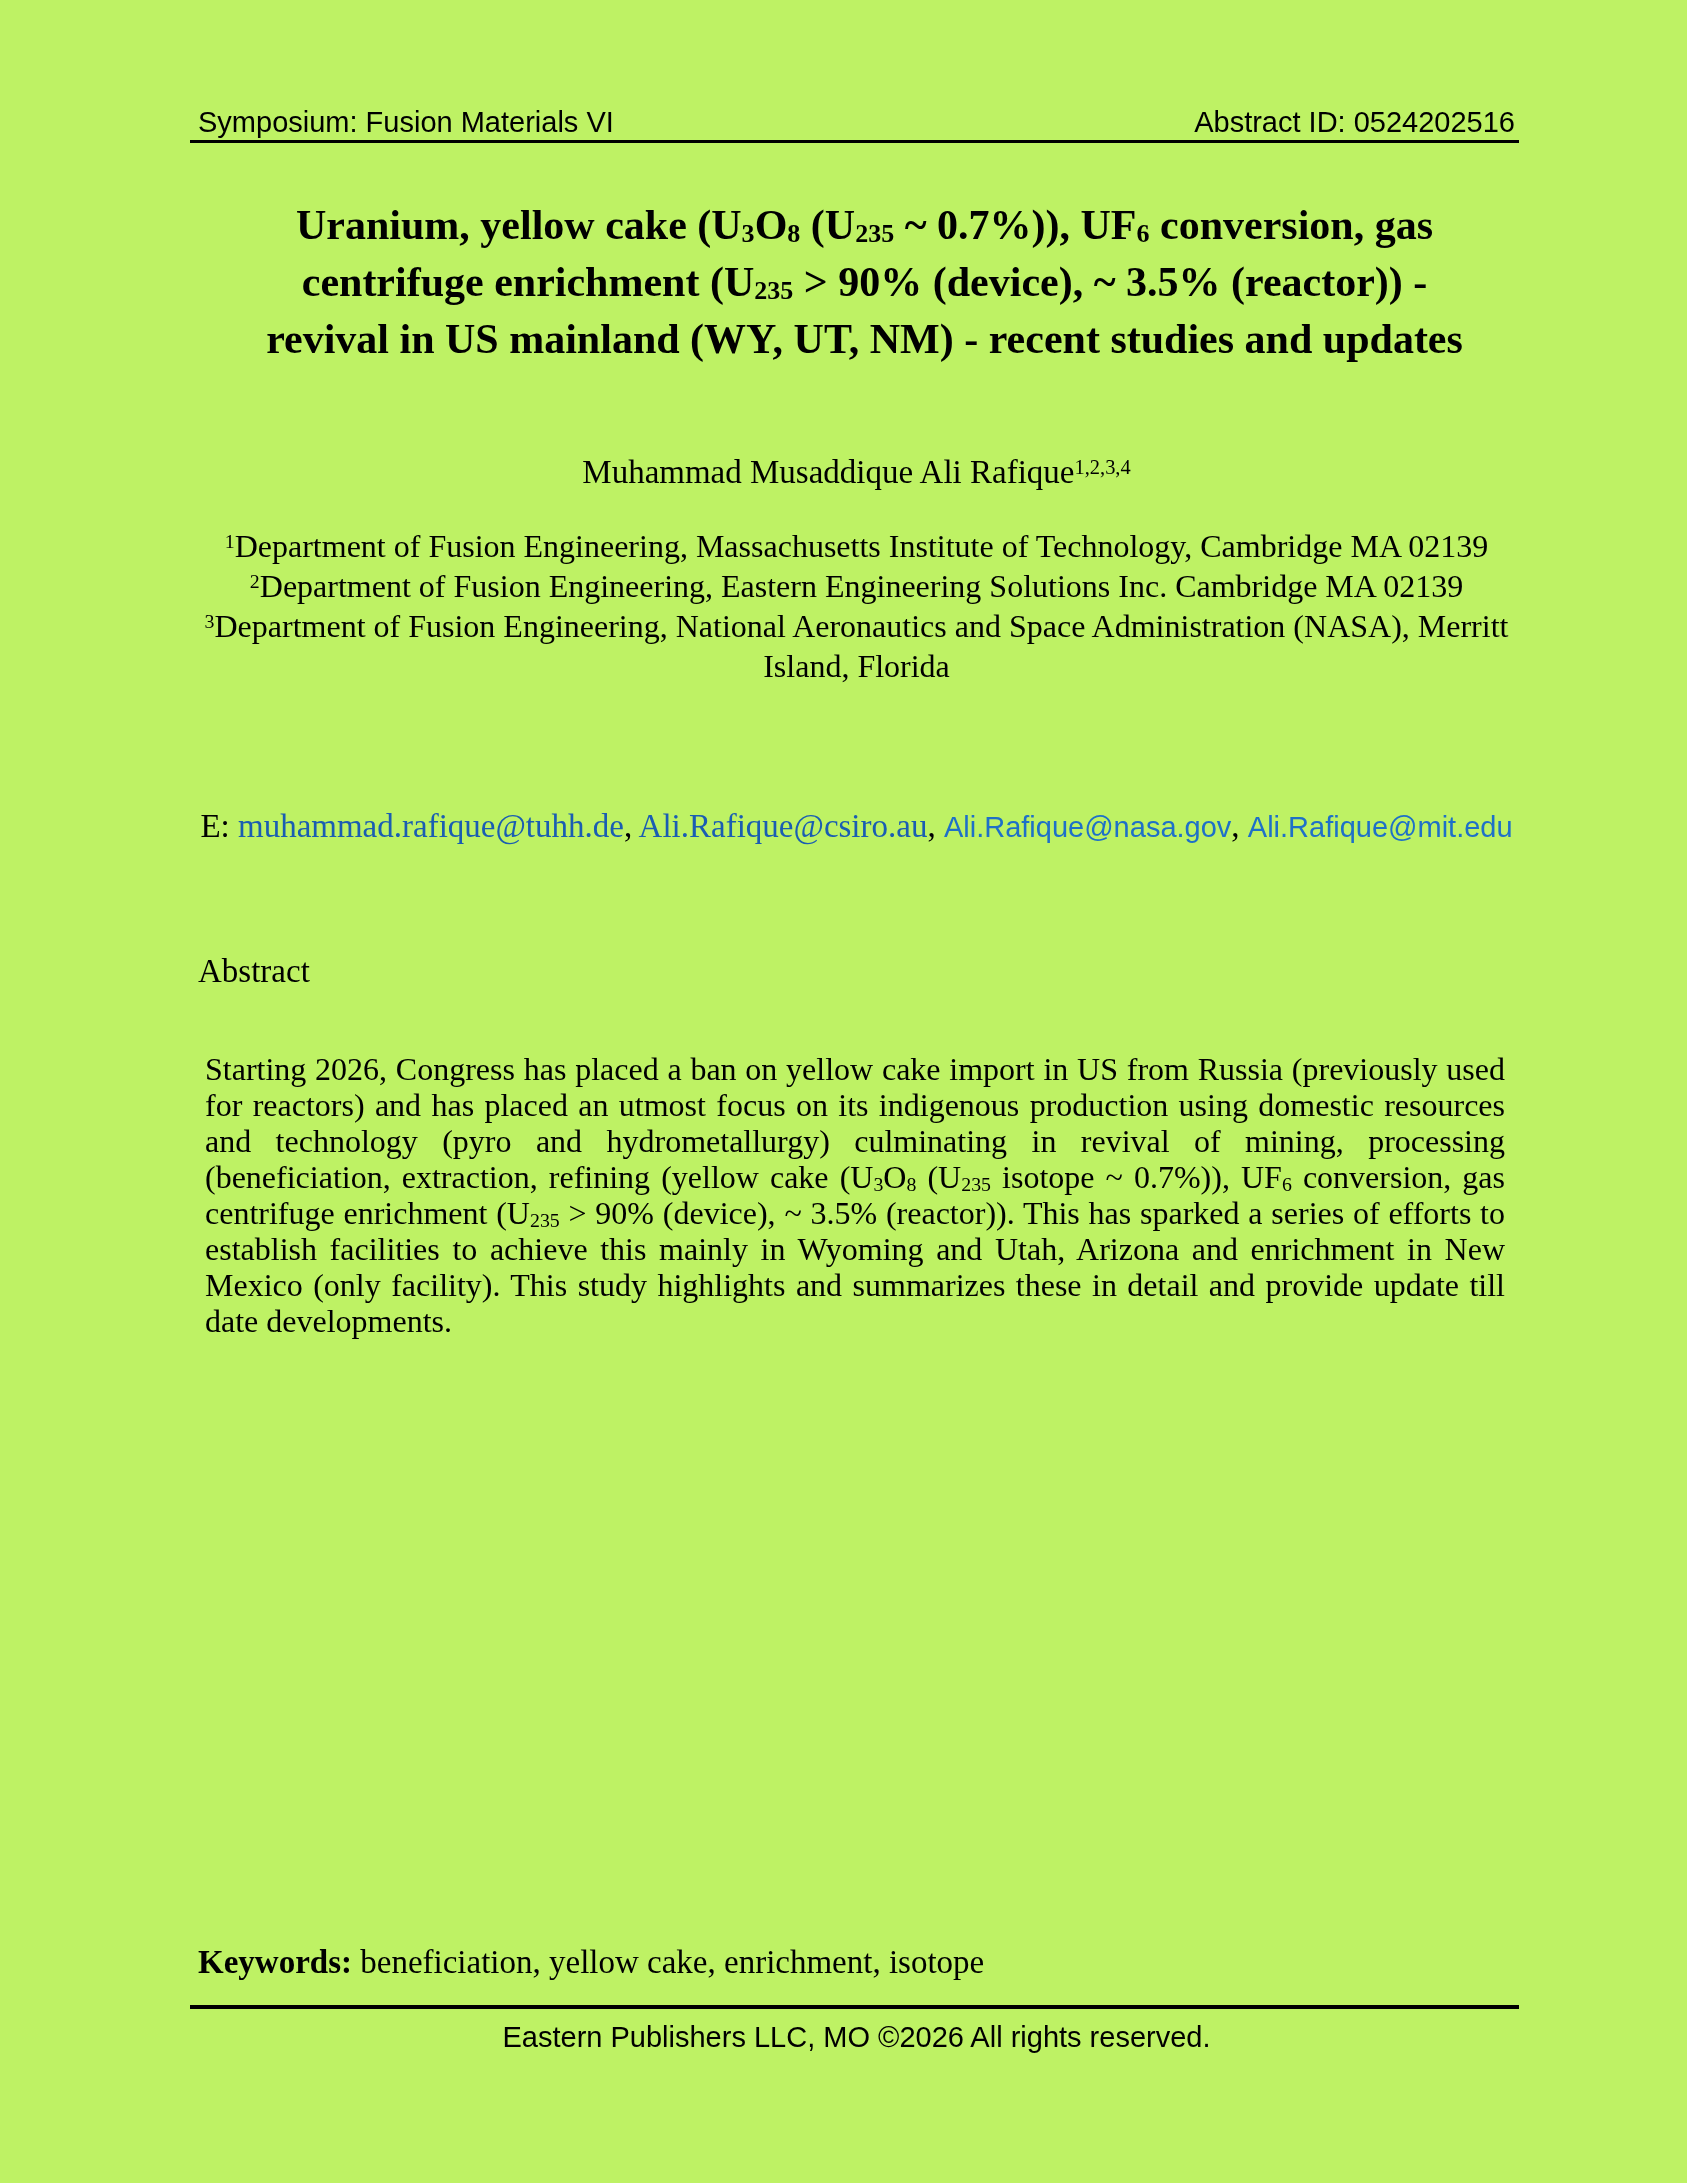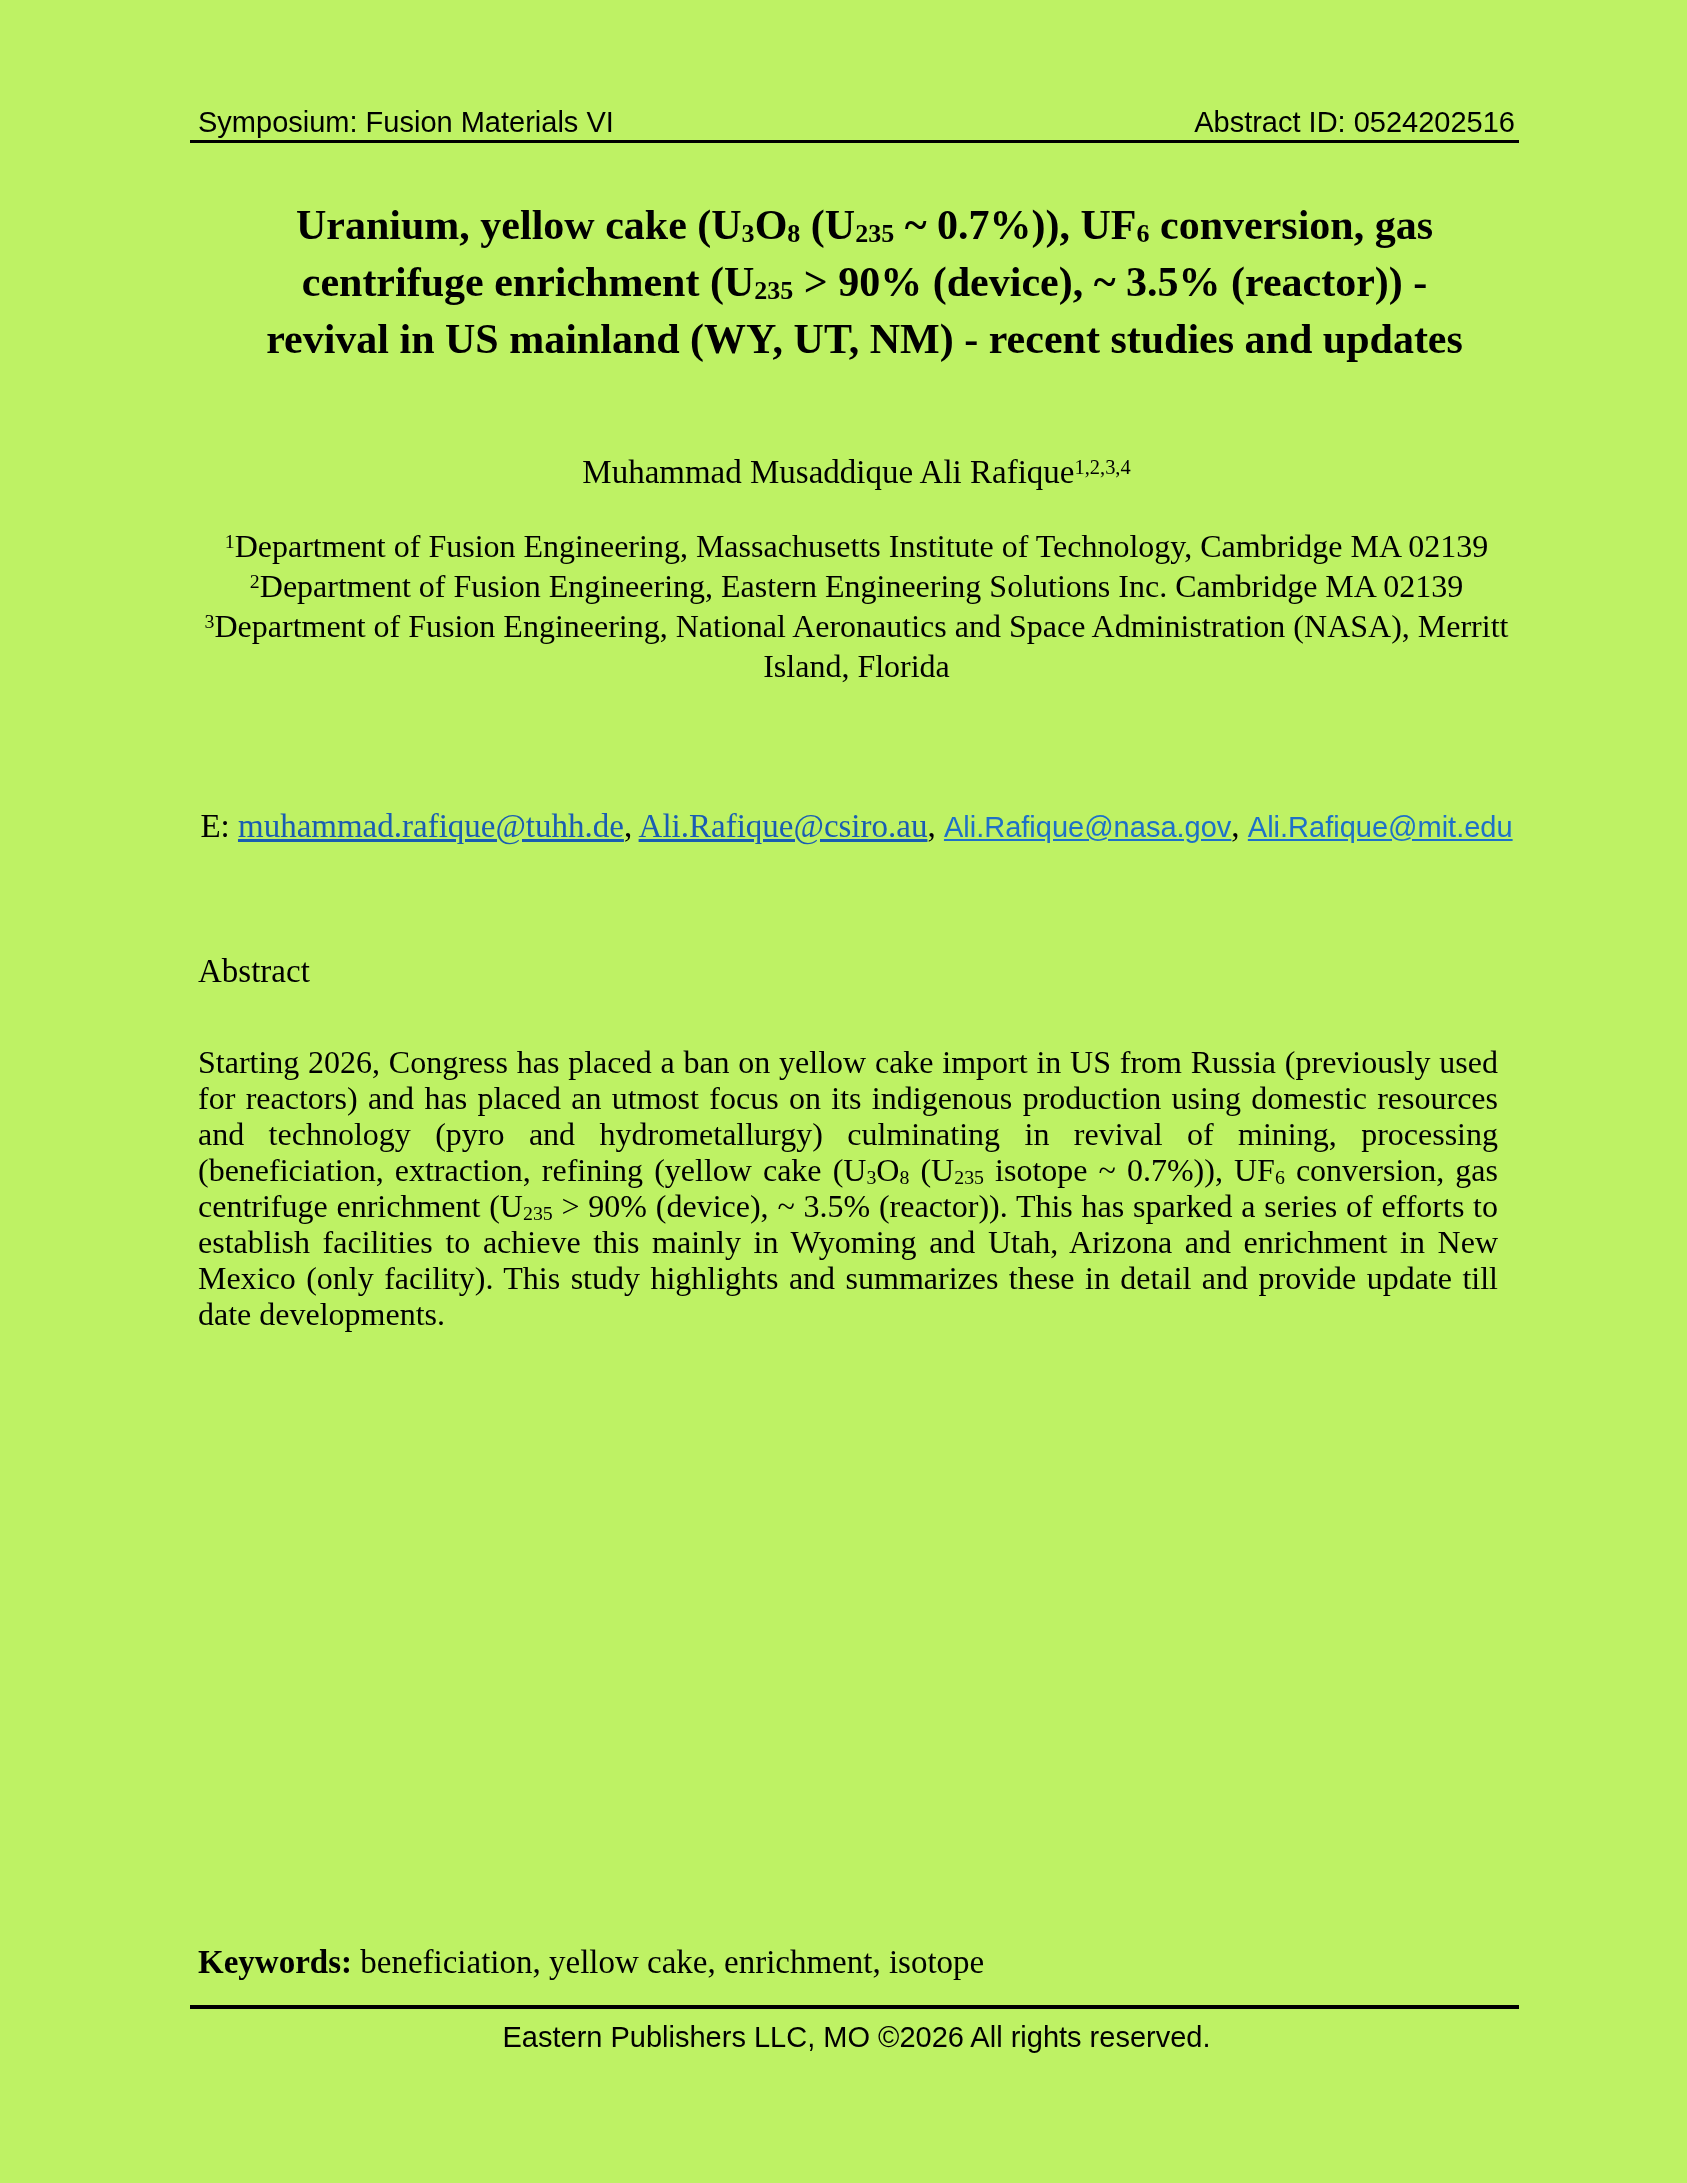--- a/index.html
+++ b/index.html
@@ -40,37 +40,37 @@
 
   .affiliations{
     position:absolute;top:526px;left:198px;width:1317px;
     text-align:center;font-size:32px;line-height:40px;
   }
 
   .email-line{
     position:absolute;top:806px;left:198px;width:1317px;
     text-align:center;font-size:33px;line-height:41px;
   }
-  a.email-link{cursor:pointer;text-decoration:underline;margin-top:15px;}
+  a.email-link{cursor:pointer;margin-top:15px;}
   a.email-link.serif{color:#1A5DB2;}
   a.email-link.sans{
     color:#1E70C8;
     font-family:"Liberation Sans","DejaVu Sans",sans-serif;
     font-size:29px;
   }
 
   .abstract-heading{
     position:absolute;top:953px;left:198px;width:1317px;
     font-weight:normal;font-size:33px;
   }
 
   .abstract-body{
     position:absolute;top:1044px;left:198px;width:1300px;
     font-size:32px;line-height:36px;
-    text-align:justify;margin:0;
+    text-align:justify;margin:7px;
   }
 
   .keywords{
     position:absolute;top:1942px;left:198px;width:1317px;
     font-size:33px;line-height:40px;
   }
   .keywords b{font-weight:bold;}
 
   .footer-rule{
     position:absolute;top:2005px;left:190px;width:1329px;height:4px;background:#000;

